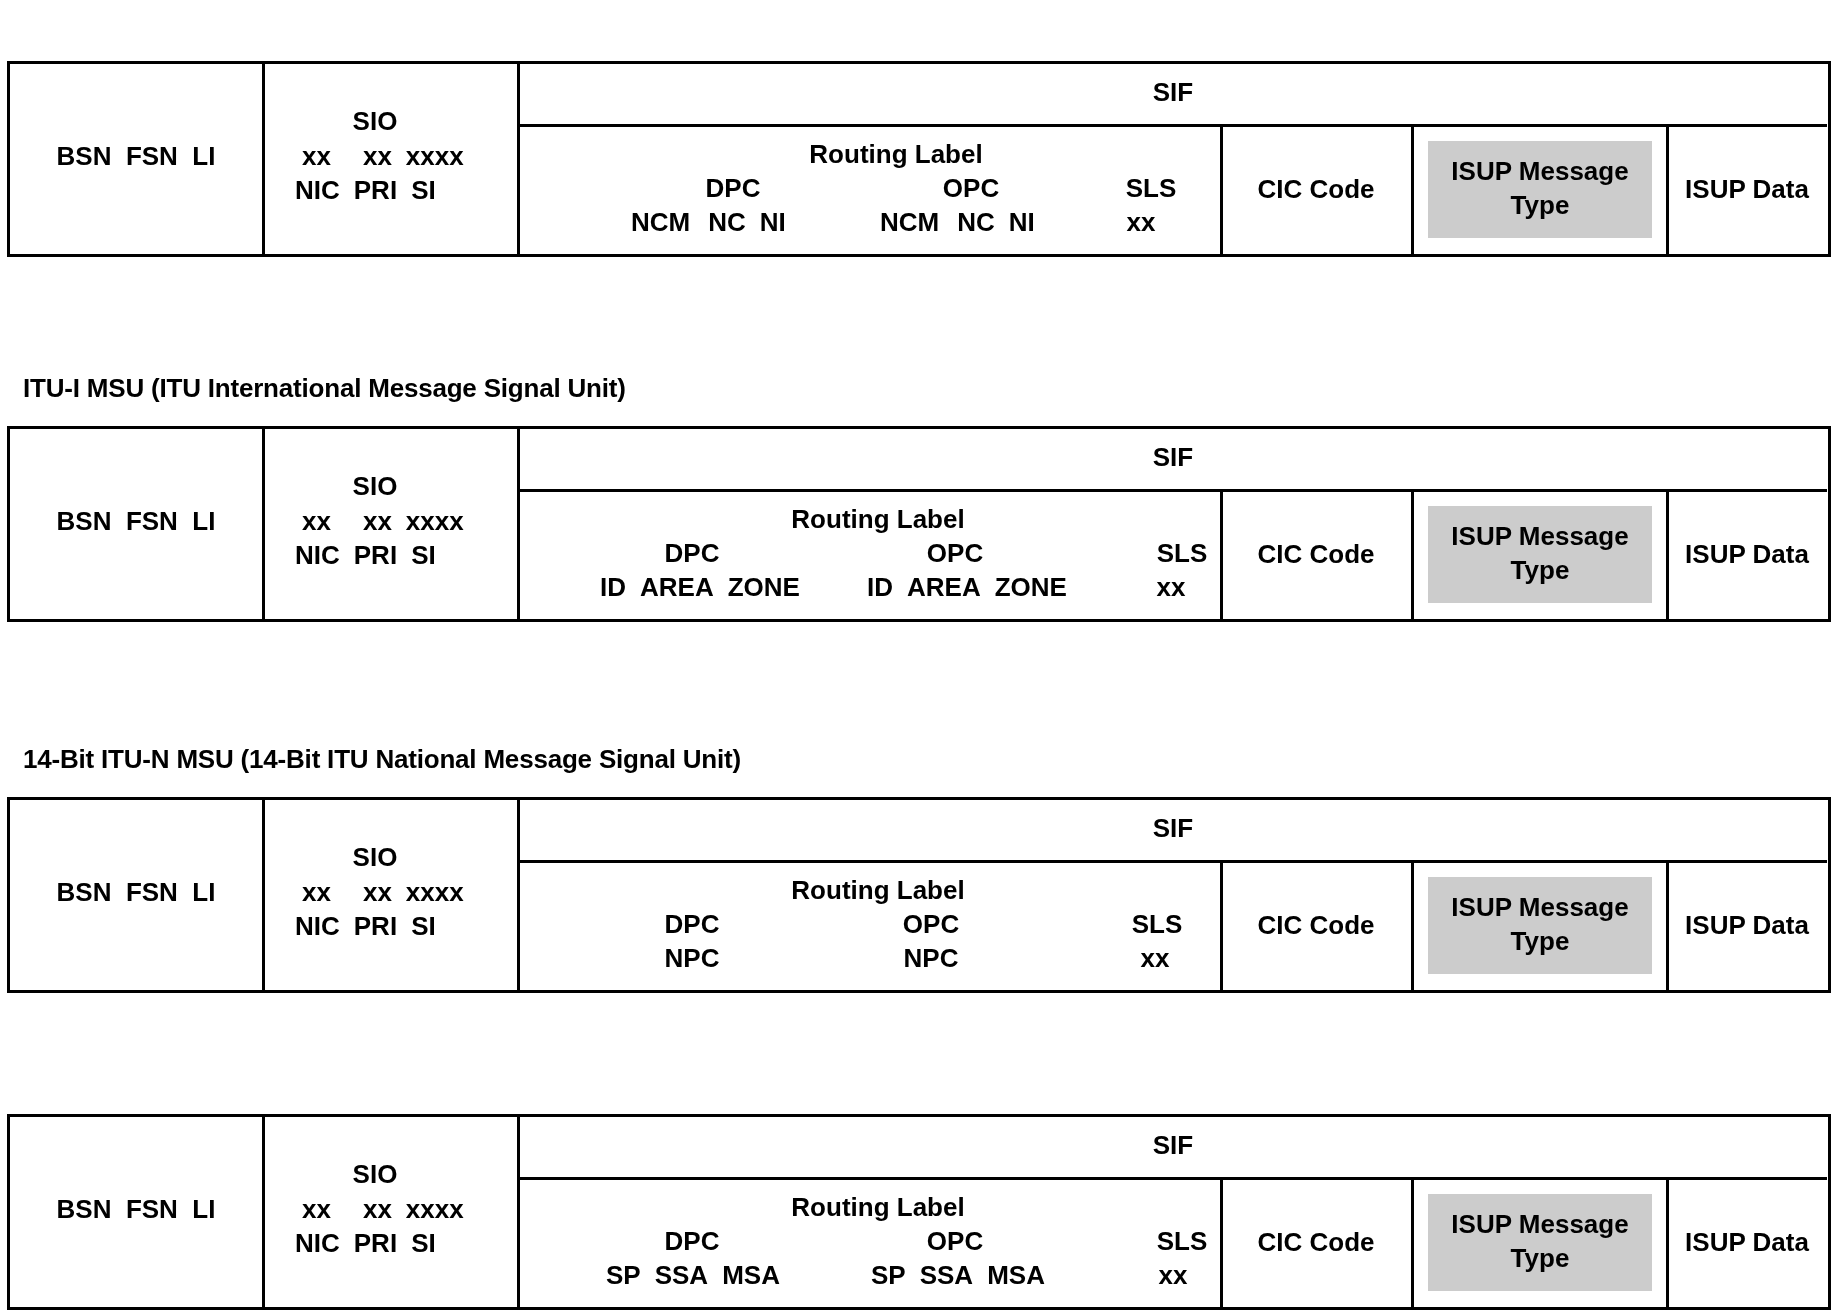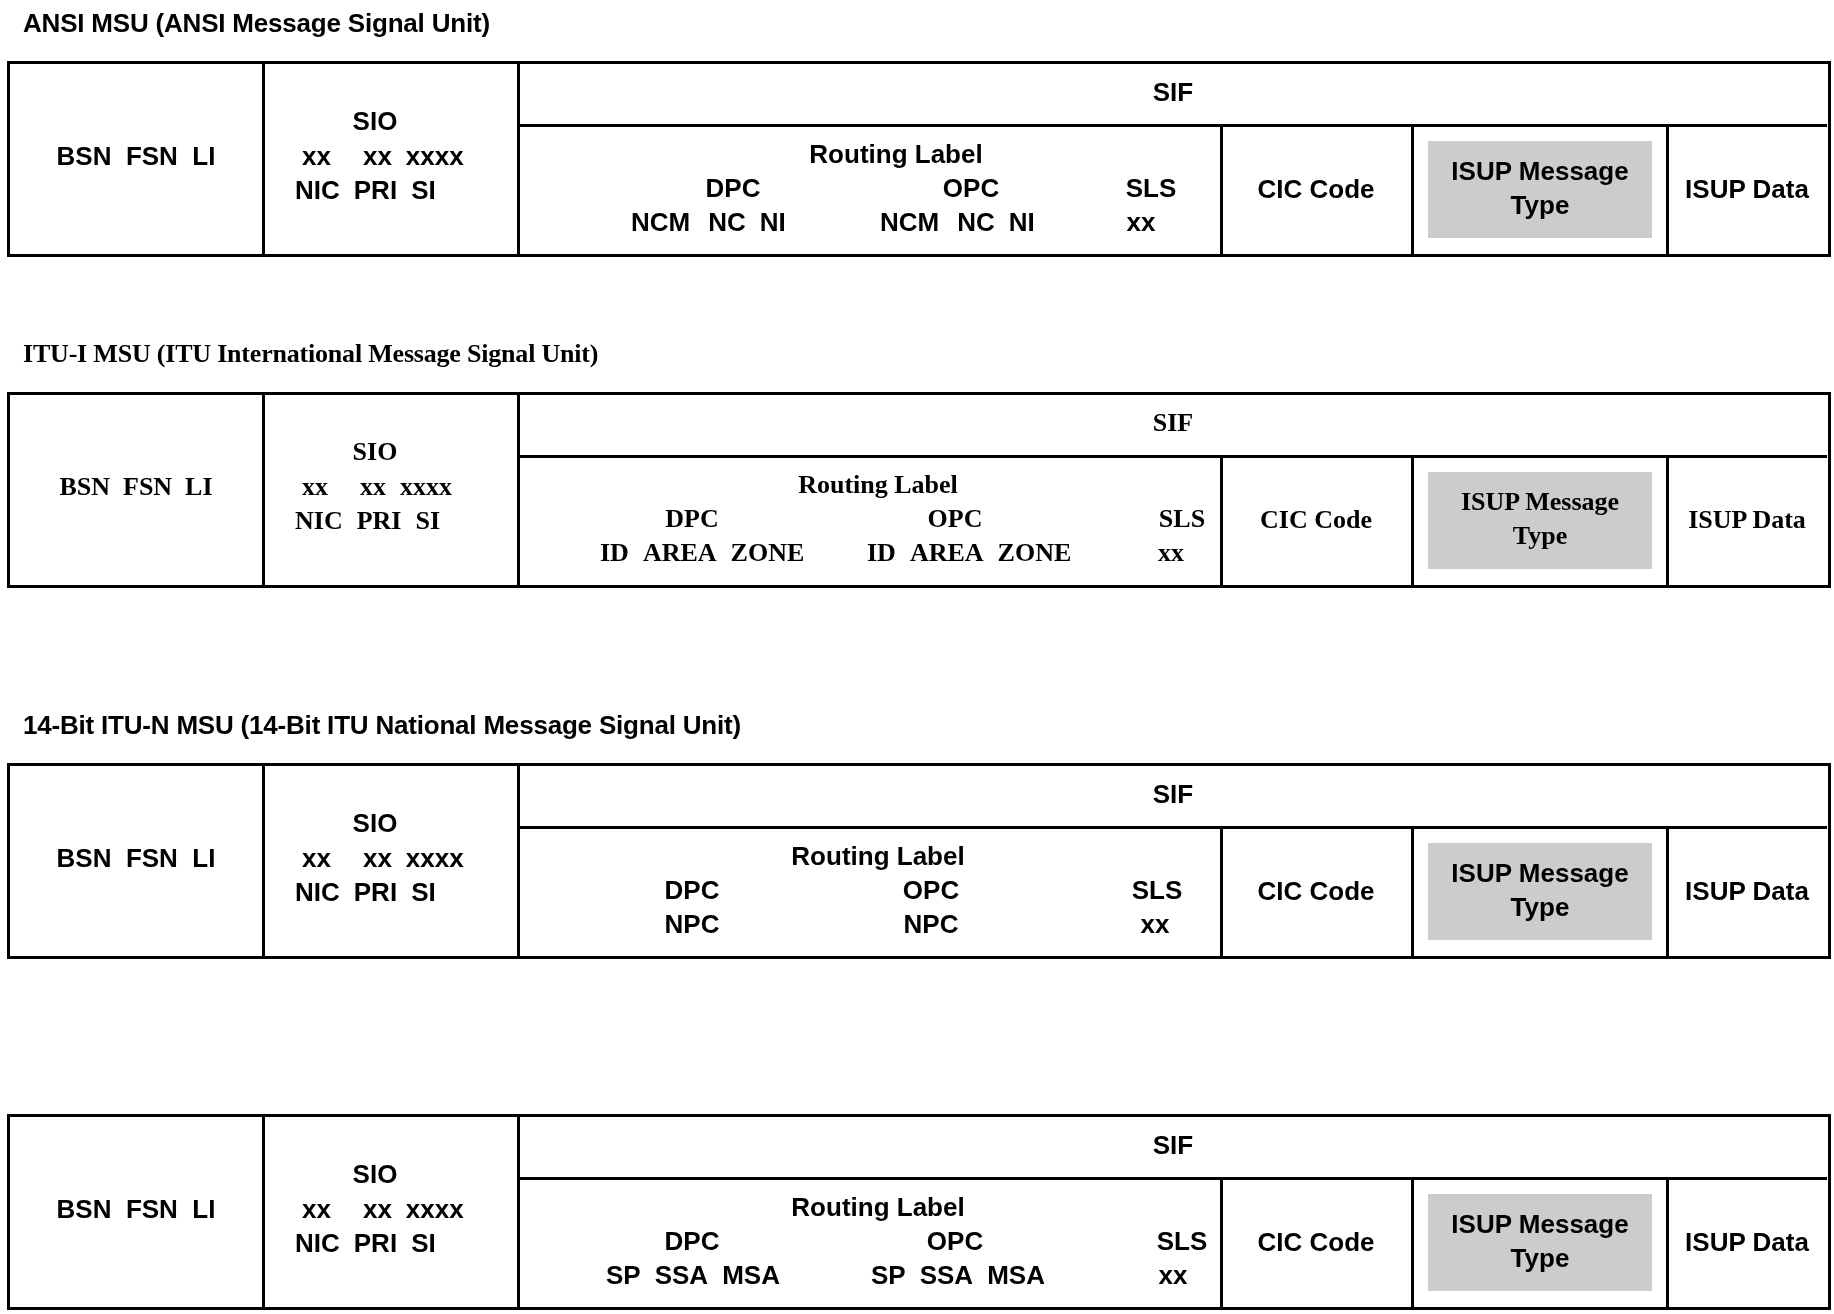--- a/index.html
+++ b/index.html
@@ -23,21 +23,20 @@
   .grp { position: absolute; font-size: 26px; line-height: 30px; white-space: nowrap; }
   .grp span { display: inline-block; }
   .gray {
     position: absolute; background: #cccccc;
   }
 </style>
 </head>
 <body>
 
 <div class="block" style="top:0px;">
-  <div class="title">ANSI MSU (ANSI Message Signal Unit)</div>
   <div class="frame"></div>
   <div class="vline" style="left:262px; top:62px; height:192px;"></div>
   <div class="vline" style="left:517px; top:62px; height:192px;"></div>
   <div class="hline" style="left:517px; top:124px; width:1310px;"></div>
   <div class="vline" style="left:1220px; top:124px; height:130px;"></div>
   <div class="vline" style="left:1411px; top:124px; height:130px;"></div>
   <div class="vline" style="left:1666px; top:124px; height:130px;"></div>
   <div class="gray" style="left:1428px; top:141px; width:224px; height:97px;"></div>
 
   <div class="t" style="left:136px; top:141px; white-space:pre;">BSN  FSN  LI</div>
@@ -63,21 +62,21 @@
     <span>NCM</span><span style="width:18px"></span><span>NC</span><span style="width:14px"></span><span>NI</span>
   </div>
   <div class="t" style="left:1141px; top:207px;">xx</div>
 
   <div class="t" style="left:1316px; top:174px;">CIC Code</div>
   <div class="t" style="left:1540px; top:156px;">ISUP Message</div>
   <div class="t" style="left:1540px; top:190px;">Type</div>
   <div class="t" style="left:1747px; top:174px;">ISUP Data</div>
 </div>
 
-<div class="block" style="top:331px;font-family:Liberation Serif, serif;">
+<div class="block" style="top:365px;">
   <div class="title">ITU-I MSU (ITU International Message Signal Unit)</div>
   <div class="frame"></div>
   <div class="vline" style="left:262px; top:62px; height:192px;"></div>
   <div class="vline" style="left:517px; top:62px; height:192px;"></div>
   <div class="hline" style="left:517px; top:124px; width:1310px;"></div>
   <div class="vline" style="left:1220px; top:124px; height:130px;"></div>
   <div class="vline" style="left:1411px; top:124px; height:130px;"></div>
   <div class="vline" style="left:1666px; top:124px; height:130px;"></div>
   <div class="gray" style="left:1428px; top:141px; width:224px; height:97px;"></div>
 
@@ -104,21 +103,21 @@
     <span>ID</span><span style="width:14px"></span><span>AREA</span><span style="width:14px"></span><span>ZONE</span>
   </div>
   <div class="t" style="left:1171px; top:207px;">xx</div>
 
   <div class="t" style="left:1316px; top:174px;">CIC Code</div>
   <div class="t" style="left:1540px; top:156px;">ISUP Message</div>
   <div class="t" style="left:1540px; top:190px;">Type</div>
   <div class="t" style="left:1747px; top:174px;">ISUP Data</div>
 </div>
 
-<div class="block" style="top:702px;">
+<div class="block" style="top:736px;">
   <div class="title">14-Bit ITU-N MSU (14-Bit ITU National Message Signal Unit)</div>
   <div class="frame"></div>
   <div class="vline" style="left:262px; top:62px; height:192px;"></div>
   <div class="vline" style="left:517px; top:62px; height:192px;"></div>
   <div class="hline" style="left:517px; top:124px; width:1310px;"></div>
   <div class="vline" style="left:1220px; top:124px; height:130px;"></div>
   <div class="vline" style="left:1411px; top:124px; height:130px;"></div>
   <div class="vline" style="left:1666px; top:124px; height:130px;"></div>
   <div class="gray" style="left:1428px; top:141px; width:224px; height:97px;"></div>
 

